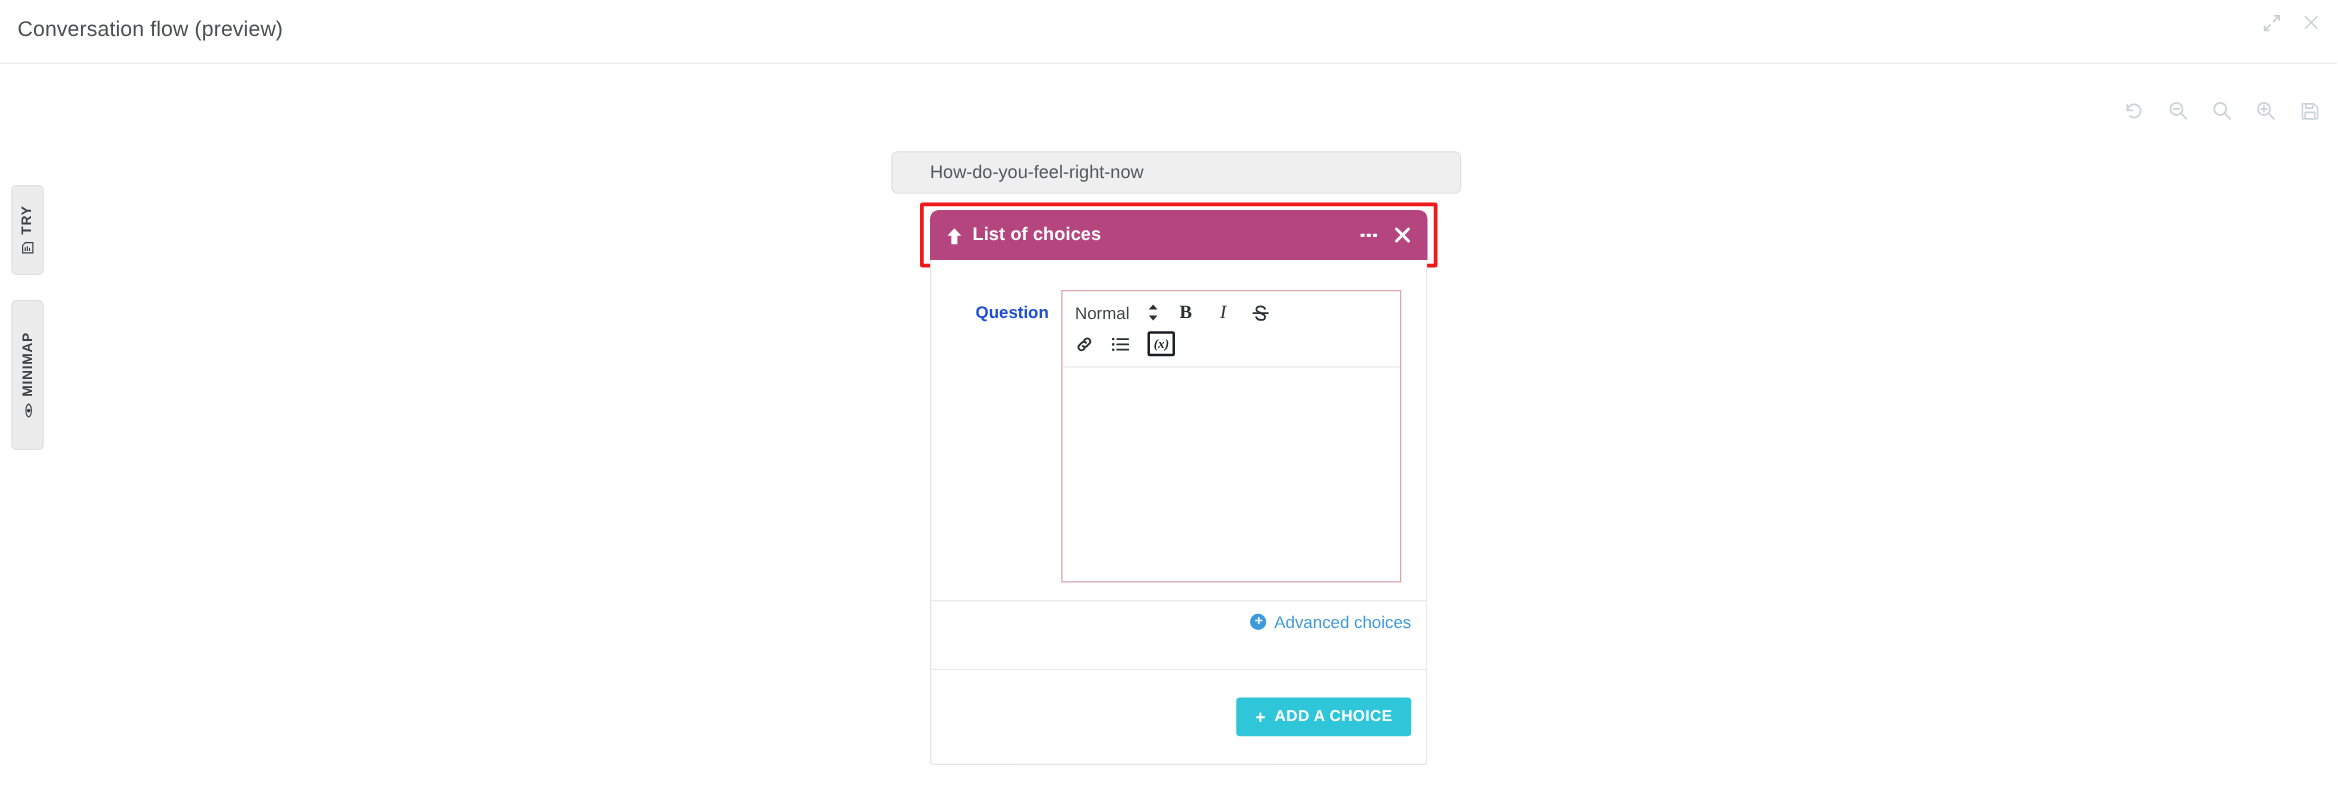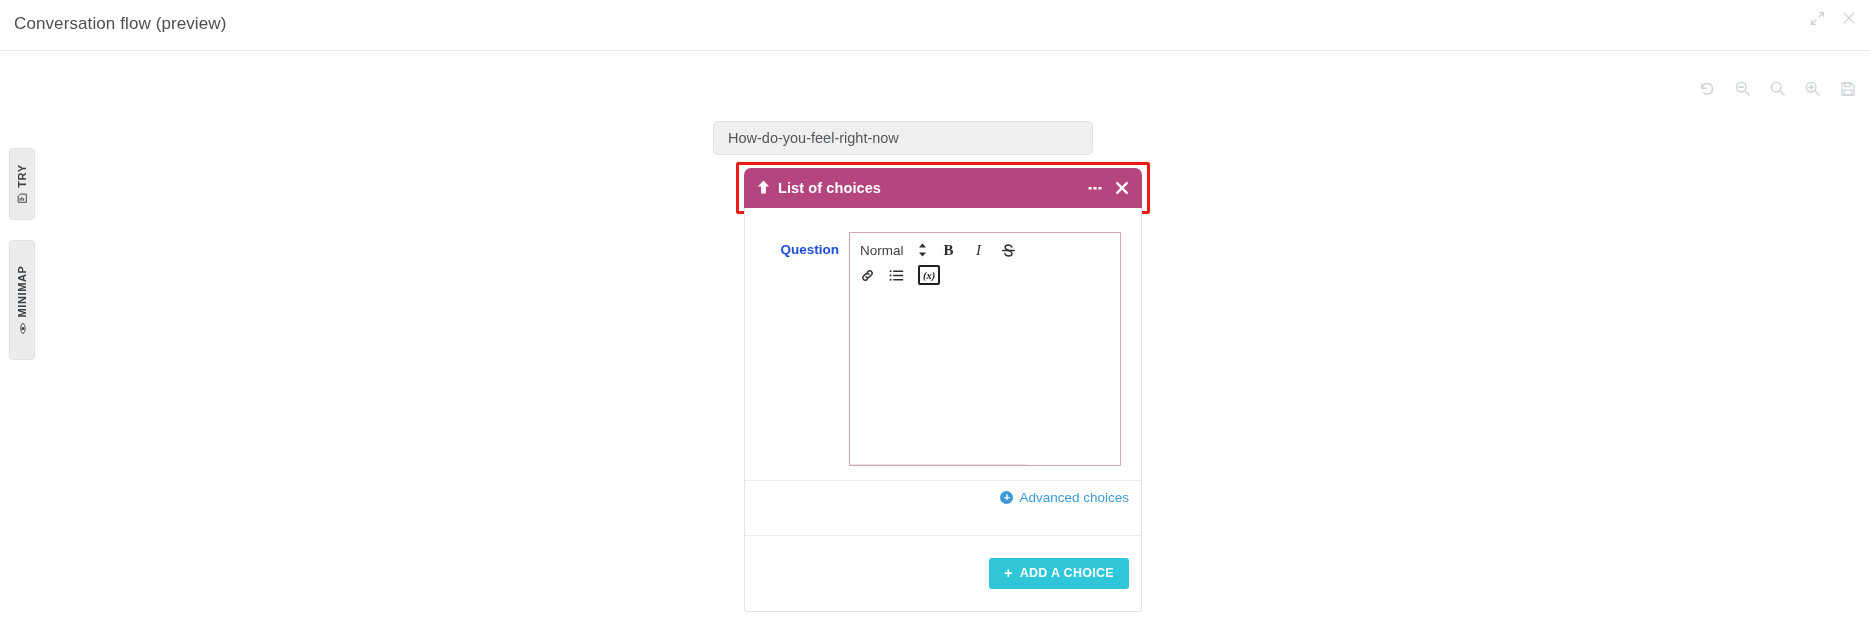--- a/index.html
+++ b/index.html
@@ -99,29 +99,29 @@
   }
   .side-tab-inner svg { display: block; }
   #tab-try  { top: 148px;  height: 72px; }
   #tab-mini { top: 240px;  height: 120px; }
 
   
   .node-name {
     position: absolute;
     left: 713px;
     top: 121px;
-    width: 380px;
+    width: 456px;
     height: 34px;
     background: #efefef;
     border: 1px solid #e0e1e2;
     border-radius: 5px;
     box-sizing: border-box;
     font-size: 14.5px;
     color: #53585d;
-    padding: 0 14px;
+    padding: 0 30px;
     line-height: 32px;
     white-space: nowrap;
     overflow: hidden;
   }
 
   
   .node-selection {
     position: absolute;
     left: 736px;
     top: 162px;
@@ -139,21 +139,21 @@
     height: 40px;
     background: #b5457f;
     border-radius: 7px 7px 0 0;
     box-sizing: border-box;
     display: flex;
     align-items: center;
     padding: 0 13px 0 13px;
   }
   .node-header-left {
     display: flex;
-    align-items: flex-start;
+    align-items: flex-end;
     gap: 8px;
     flex: 1 1 auto;
     min-width: 0;
   }
   .node-header-title {
     color: #ffffff;
     font-size: 14.5px;
     font-weight: bold;
     letter-spacing: .1px;
     white-space: nowrap;
@@ -207,20 +207,21 @@
     padding: 24px 12px 0 0;
     box-sizing: border-box;
   }
   .editor {
     width: 272px;
     height: 234px;
     border: 1px solid #d9a6ad;
     box-sizing: border-box;
     background: #ffffff;
     display: flex;
+    flex-direction: column;
   }
   .editor-toolbar {
     border-bottom: 1px solid #e7e8ea;
     padding: 6px 10px 7px 10px;
     box-sizing: border-box;
   }
   .tb-row {
     display: flex;
     align-items: center;
     gap: 14px;

